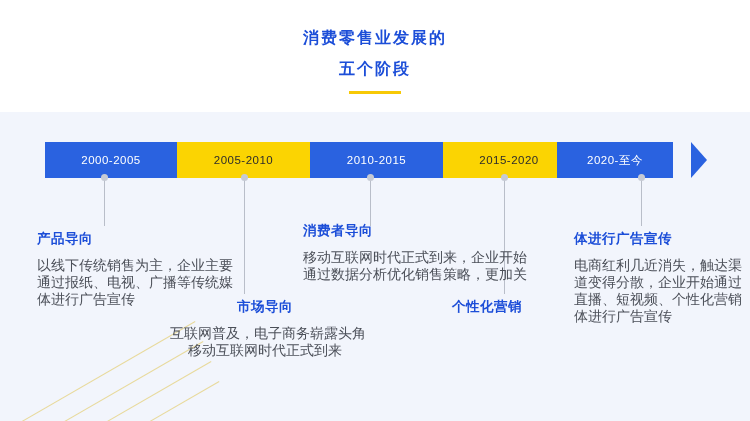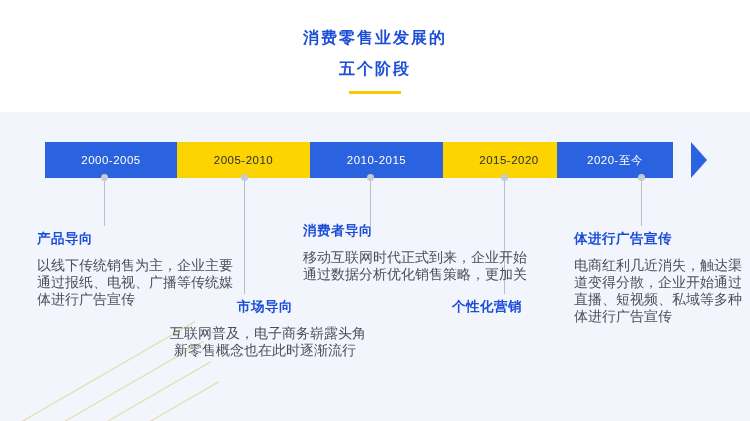--- a/index.html
+++ b/index.html
@@ -197,39 +197,39 @@
       <div>以线下传统销售为主，企业主要</div>
       <div>通过报纸、电视、广播等传统媒</div>
       <div>体进行广告宣传</div>
     </div>
   </div>
 
   <div class="stage st2">
     <div class="stage-head">市场导向</div>
     <div class="stage-body">
       <div>互联网普及，电子商务崭露头角</div>
-      <div>新零售概念也在此时逐渐流行</div>
+      <div>移动互联网时代正式到来</div>
     </div>
   </div>
 
   <div class="stage st3" style="width:205px;">
     <div class="stage-head">消费者导向</div>
     <div class="stage-body">
       <div>移动互联网时代正式到来，企业开始</div>
       <div>通过数据分析优化销售策略，更加关</div>
     </div>
   </div>
 
   <div class="stage st4" style="width:200px;">
     <div class="stage-head">个性化营销</div>
   </div>
 
   <div class="stage st5" style="width:160px;">
     <div class="stage-head">体进行广告宣传</div>
     <div class="stage-body">
       <div>电商红利几近消失，触达渠</div>
       <div>道变得分散，企业开始通过</div>
-      <div>直播、短视频、私域等多种</div>
+      <div>直播、短视频、个性化营销</div>
       <div>体进行广告宣传</div>
     </div>
   </div>
 
 </div>
 
 </body></html>

